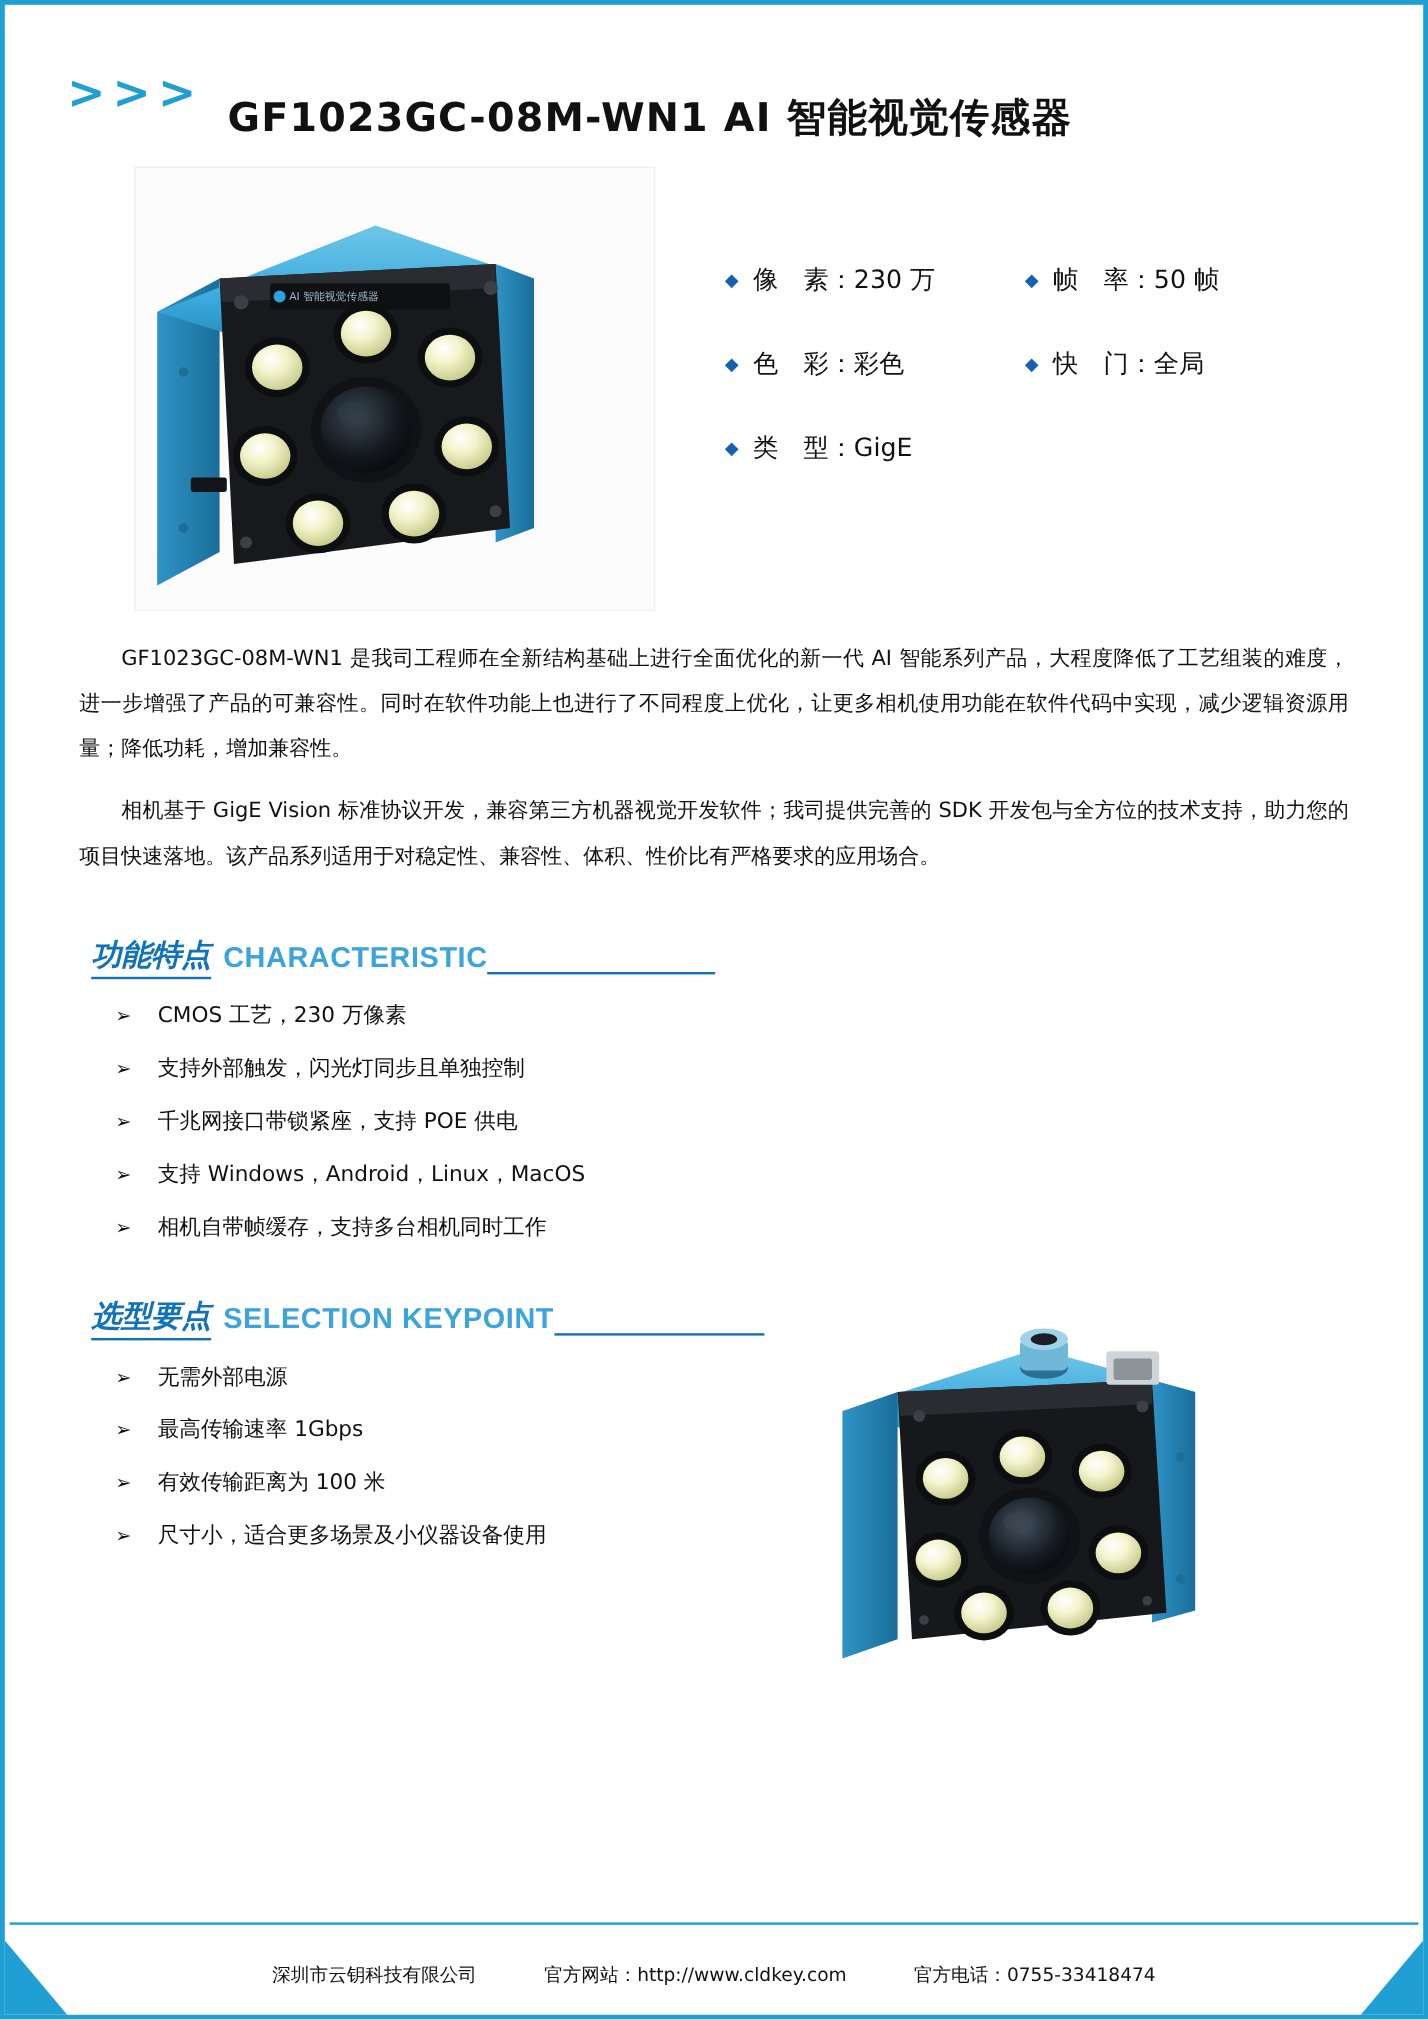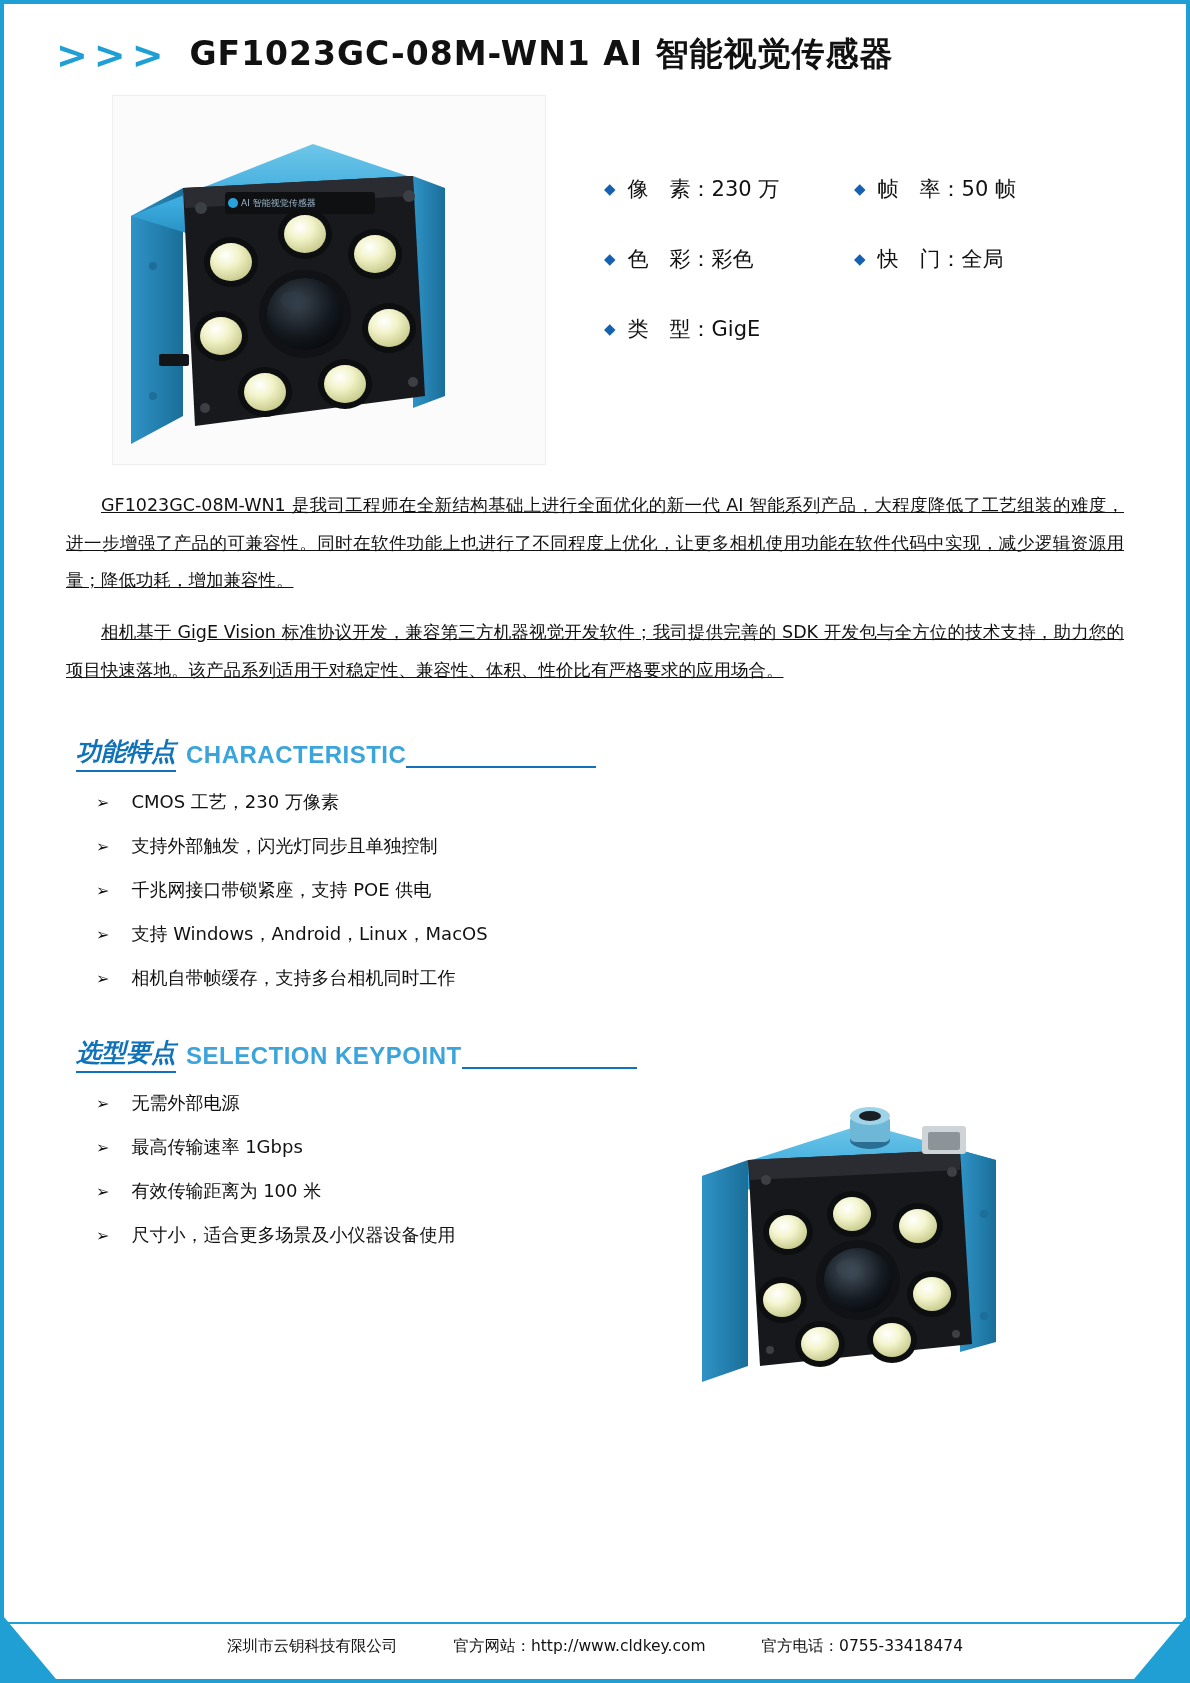--- a/index.html
+++ b/index.html
@@ -68,20 +68,21 @@
     font-family: "DejaVu Sans", sans-serif;
     line-height: 1;
   }
   .prod-title {
     margin-left: 20px;
     font-size: 33px;
     font-weight: bold;
     color: #111;
     font-family: "DejaVu Sans", sans-serif;
     letter-spacing: 1px;
+    margin-top: 44px;
   }
   
   .hero {
     position: relative;
     height: 400px;
     margin-top: 10px;
   }
   .hero-img {
     position: absolute;
     left: 108px; top: 8px;
@@ -113,21 +114,20 @@
   }
   
   .para {
     margin: 0 62px 0 62px;
     font-size: 17.5px;
     line-height: 2.15;
     color: #111;
     text-align: justify;
     text-indent: 2em;
     font-family: "DejaVu Sans", sans-serif;
-    text-decoration: underline;
   }
   .para + .para { margin-top: 14px; }
   
   .section-head {
     margin: 46px 0 8px 72px;
     display: flex;
     align-items: flex-end;
   }
   .sh-cn {
     font-size: 25px;
@@ -173,21 +173,21 @@
   .img2 {
     position: absolute;
     left: 680px; top: 1090px;
     width: 330px; height: 310px;
   }
   
   .footer {
     position: absolute;
     left: 4px; right: 4px; bottom: 22px;
     border-top: 2px solid #1f9fd4;
-    padding-top: 12px;
+    padding-top: 32px;
     display: flex;
     justify-content: center;
     gap: 56px;
     font-size: 15.5px;
     color: #111;
     font-family: "DejaVu Sans", sans-serif;
   }
   .corner-bl {
     position: absolute;
     left: 0; bottom: 0;

